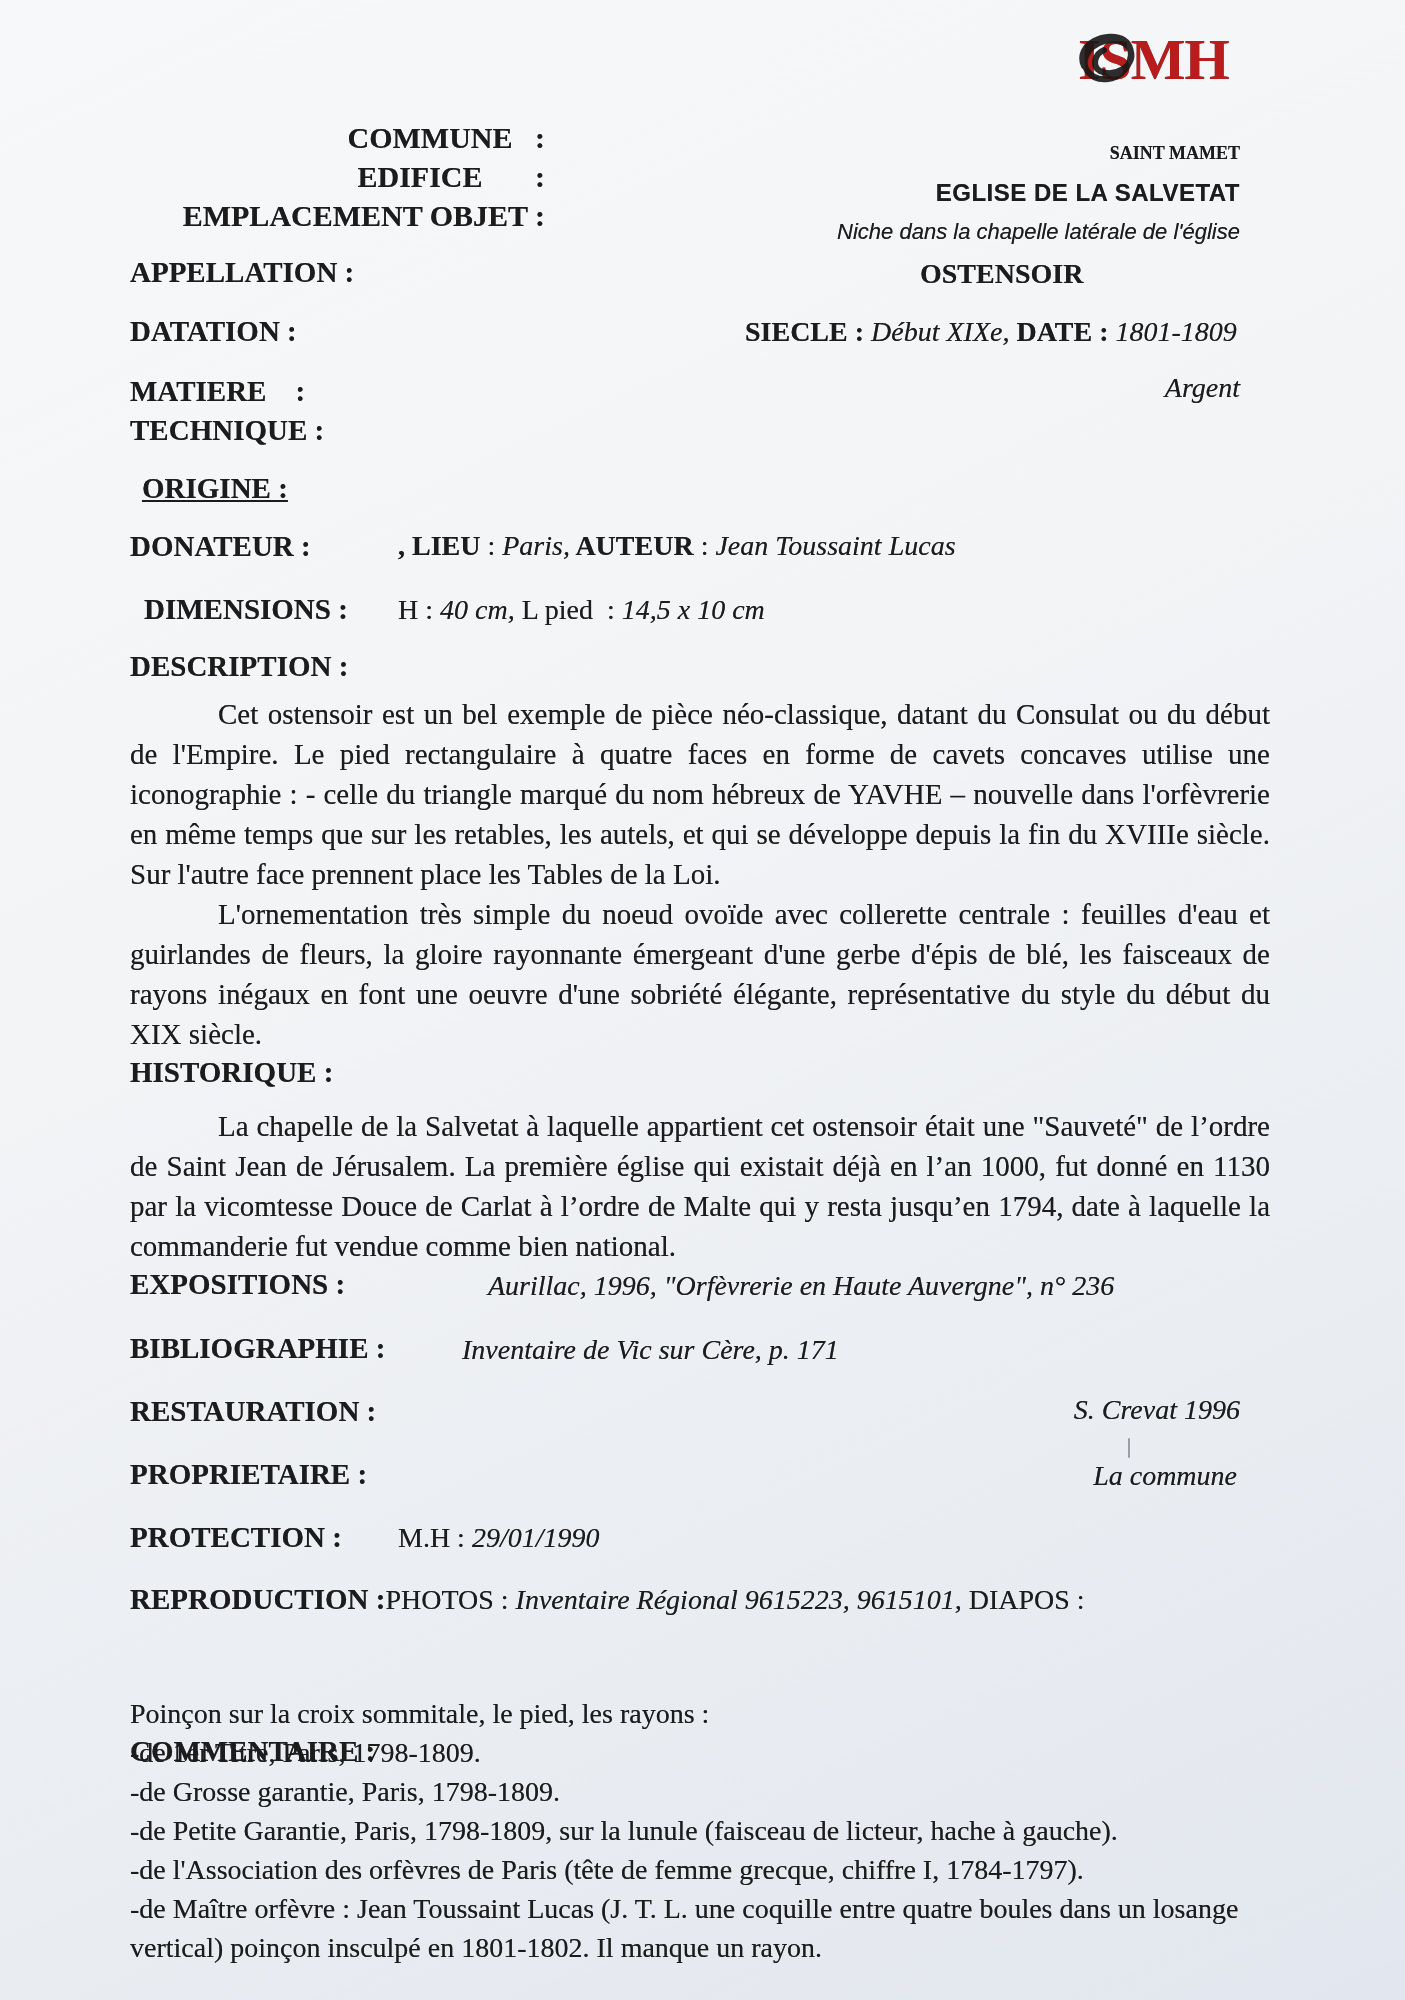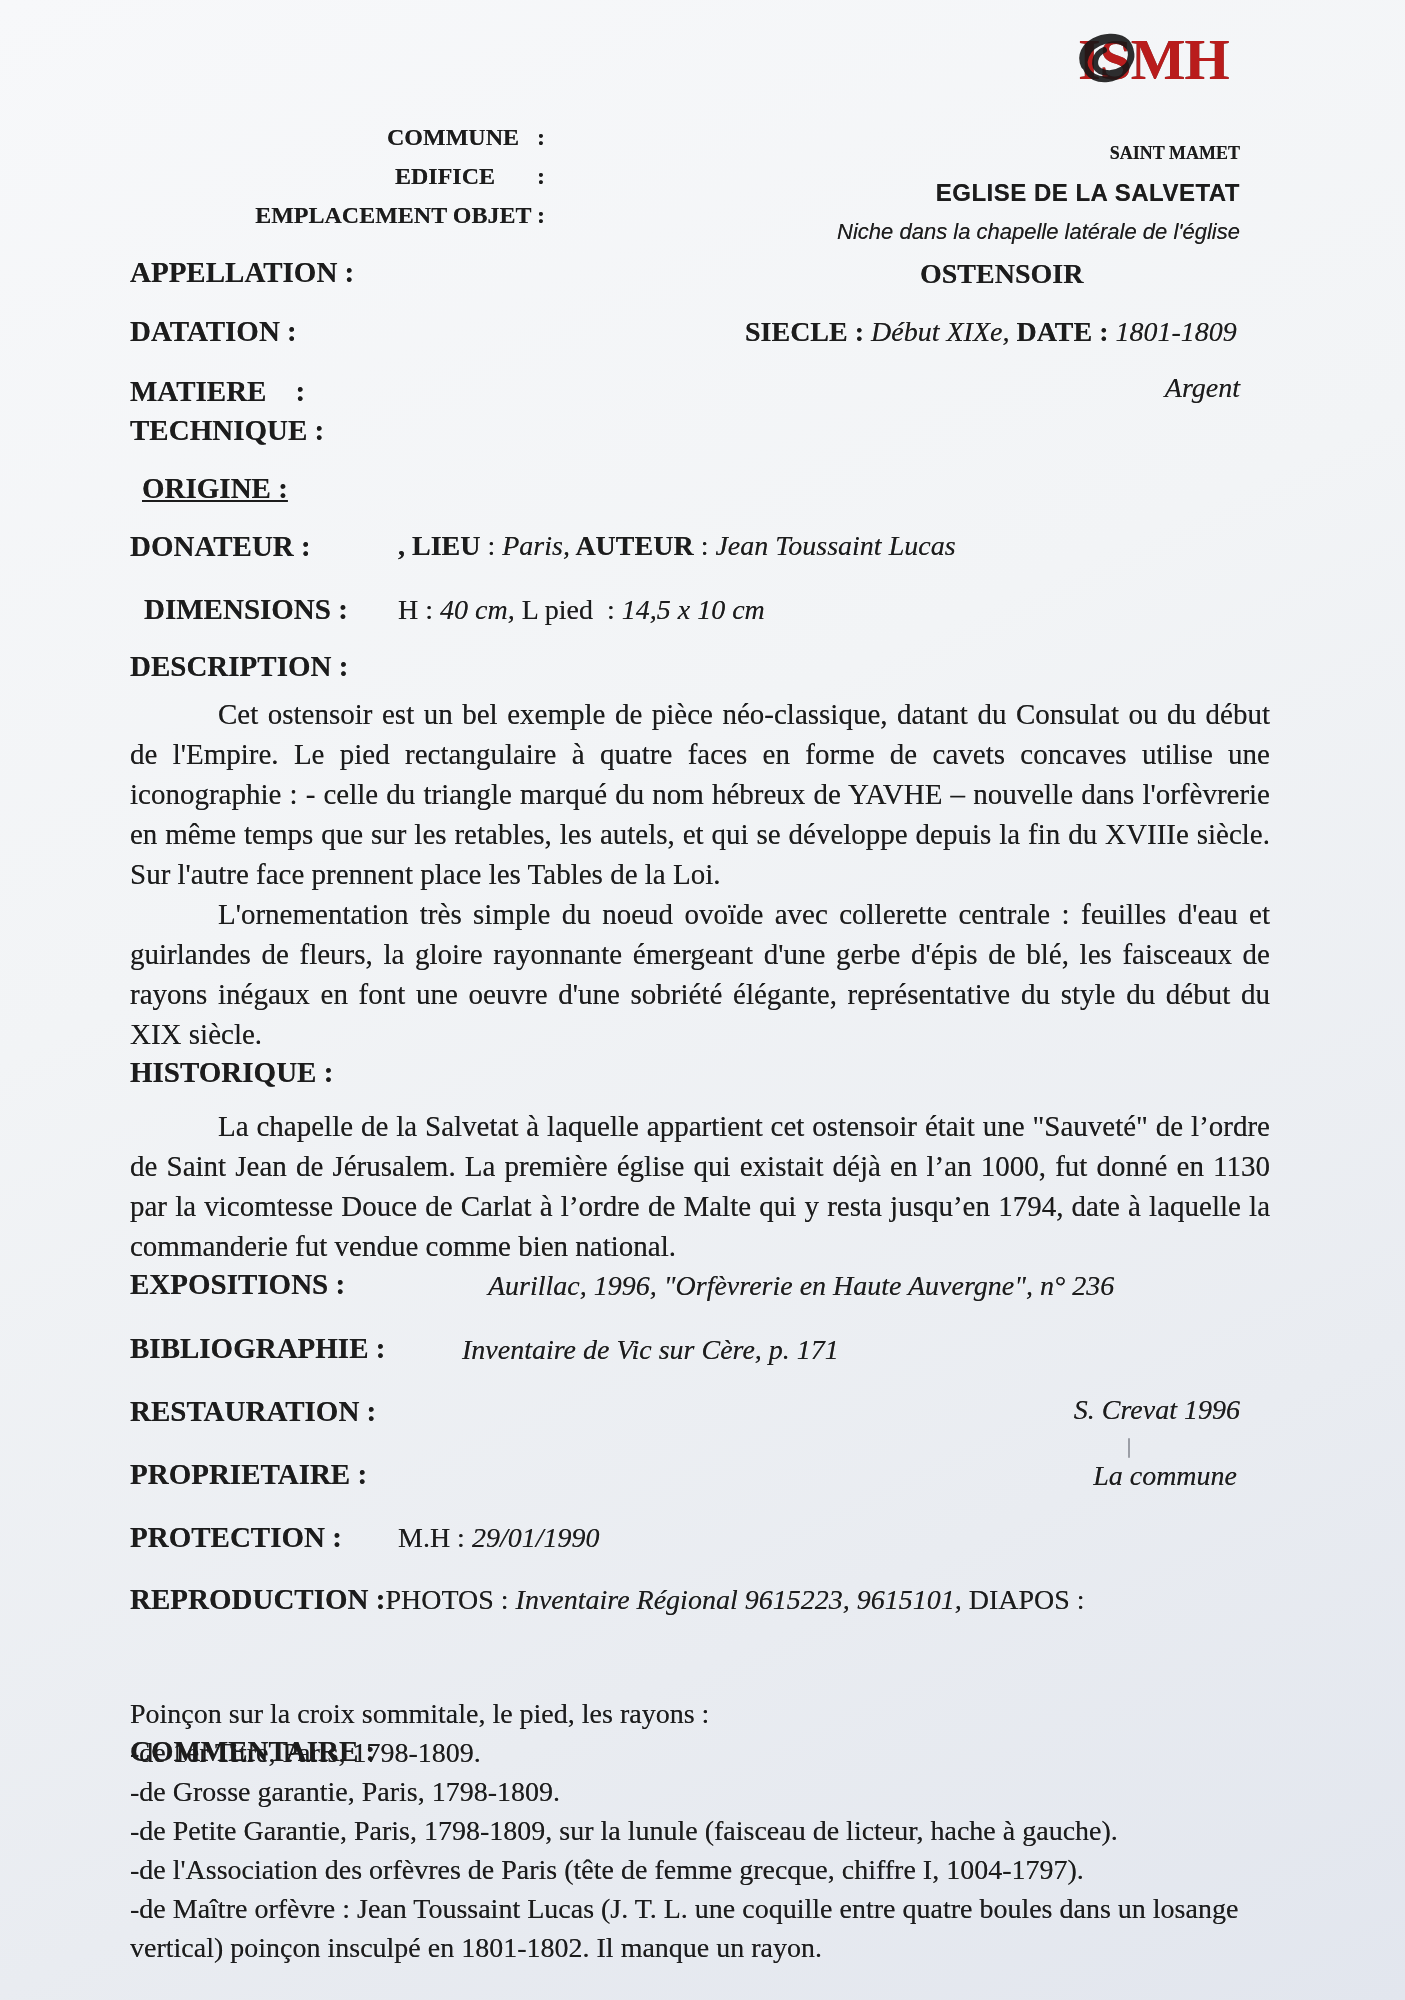--- a/index.html
+++ b/index.html
@@ -22,21 +22,21 @@
   
   .logo { top:26px; left:1078px; width:190px; height:70px; }
   .logo-text {
     font-weight:bold; font-size:58px; letter-spacing:-1px;
     font-family:"Liberation Serif","DejaVu Serif",serif; color:#b91c1c;
   }
   .scribble { position:absolute; left:-10px; top:-2px; width:86px; height:70px; }
 
   
   .hdr-labels { top:118px; left:130px; width:415px; text-align:right;
-                font-weight:bold; font-size:24px; line-height:39px; }
+                font-weight:bold; font-size:30px; line-height:39px; }
   .hdr-values { top:118px; left:700px; width:540px; text-align:right; line-height:39px; }
   .hdr-values .l1 { font-size:18px; font-weight:bold; height:39px;margin-top:16px; }
   .hdr-values .l2 { font-size:24px; font-weight:bold; height:39px; letter-spacing:0.5px; }
   .hdr-values .l3 { font-size:22px; font-style:italic; height:39px; }
 
   .lbl { font-weight:bold; font-size:29px; white-space:pre; }
   .val28 { font-size:28px; }
 
   .desc-text, .hist-text {
     position:absolute; left:130px; width:1140px;
@@ -128,15 +128,15 @@
 <div class="abs val28" style="top:1583px; left:130px;">
   <span class="lbl" style="font-size:29px;">REPRODUCTION :</span><span class="pre">PHOTOS : </span><span class="i pre">Inventaire Régional 9615223, 9615101,</span><span class="pre"> DIAPOS :</span>
 </div>
 
 <div class="abs lbl" style="top:1735px; left:130px;">COMMENTAIRE :</div>
 <div class="comm-block" style="top:1694px;">
   <div>Poinçon sur la croix sommitale, le pied, les rayons :</div>
   <div>-de 1er Titre, Paris, 1798-1809.</div>
   <div>-de Grosse garantie, Paris, 1798-1809.</div>
   <div>-de Petite Garantie, Paris, 1798-1809, sur la lunule (faisceau de licteur, hache à gauche).</div>
-  <div>-de l'Association des orfèvres de Paris (tête de femme grecque, chiffre I, 1004-1797).</div>
+  <div>-de l'Association des orfèvres de Paris (tête de femme grecque, chiffre I, 1784-1797).</div>
   <div>-de Maître orfèvre : Jean Toussaint Lucas (J. T. L. une coquille entre quatre boules dans un losange vertical) poinçon insculpé en 1801-1802. Il manque un rayon.</div>
 </div>
 
 </body></html>

